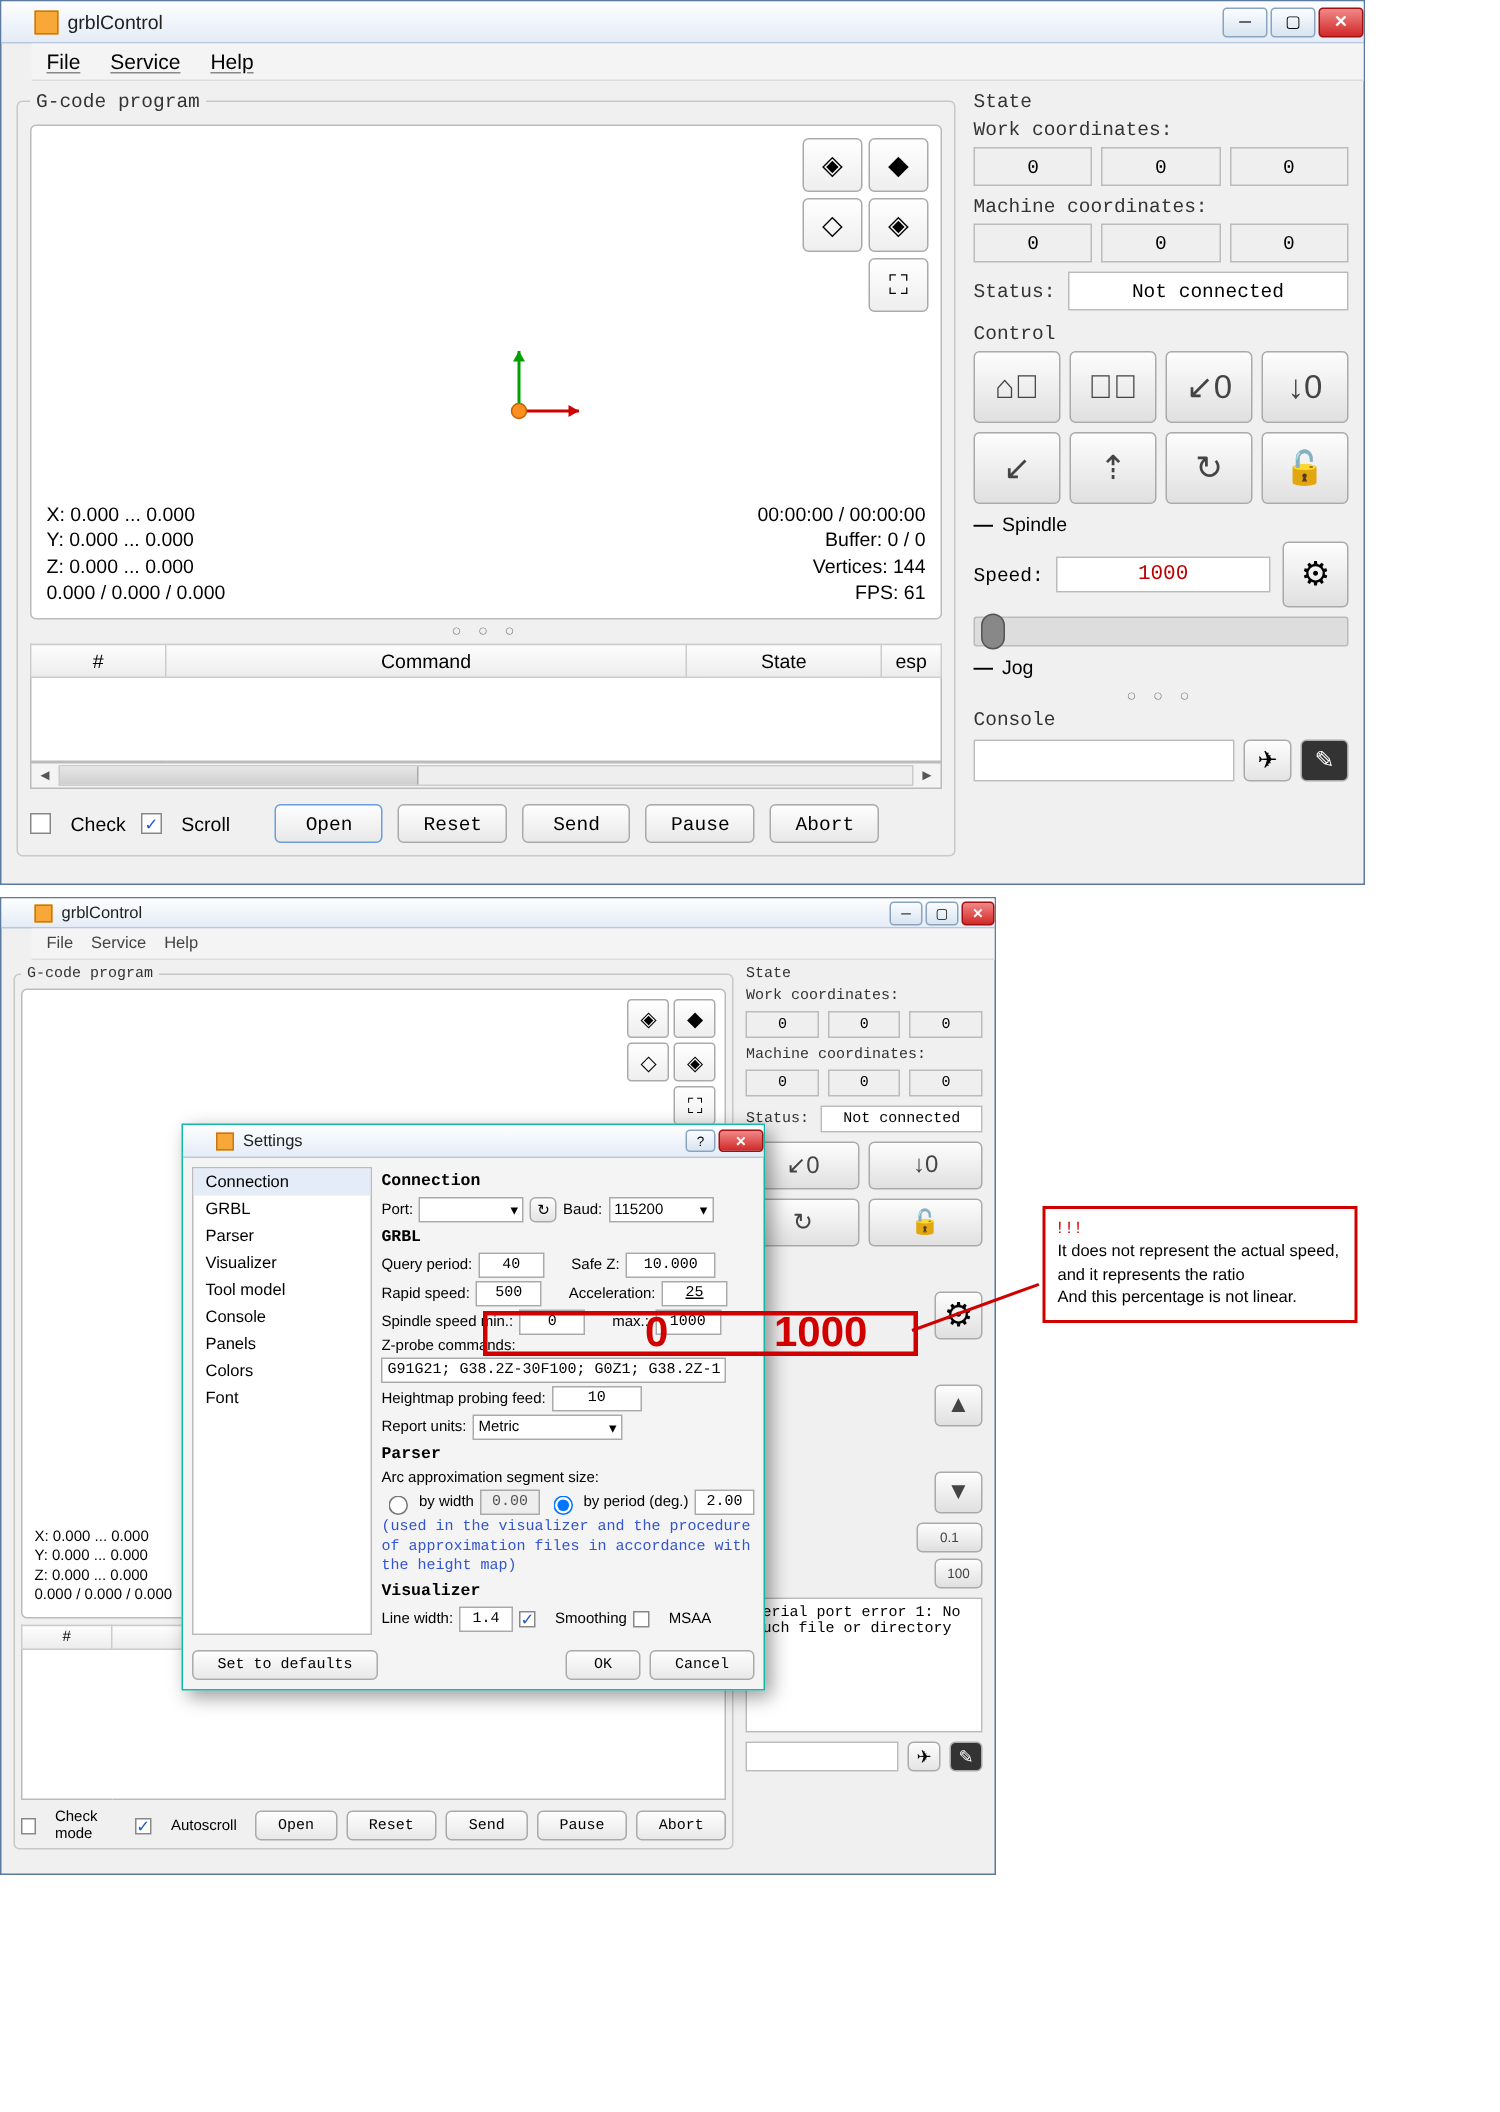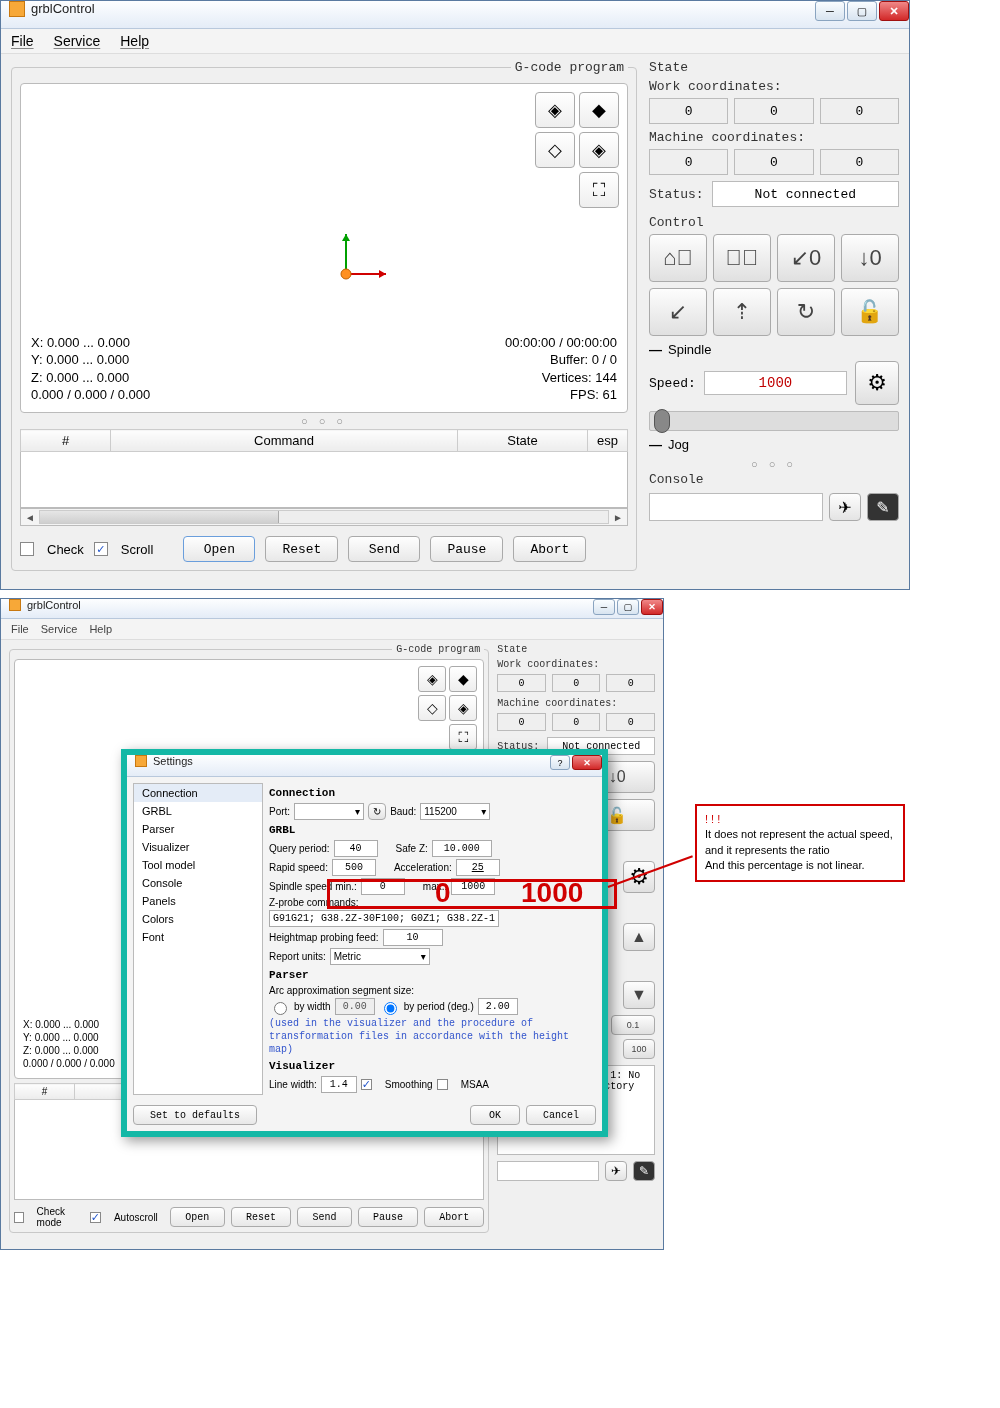--- a/index.html
+++ b/index.html
@@ -1,31 +1,31 @@
 <!DOCTYPE html>
 <html><head>
 <meta charset="utf-8">
 <style>
 * { box-sizing: border-box; font-family: "Segoe UI", Tahoma, sans-serif; }
 body { margin: 0; padding: 0; background: #fff; width: 1000px; }
 .window { border: 1px solid #5a7aa0; background: #f0f0f0; margin-bottom: 8px; }
-.titlebar { display: flex; height: 28px; background: linear-gradient(#fdfeff,#e4ecf7); border-bottom: 1px solid #b8c8dc; padding: 0 0 0 8px; }
+.titlebar { display: flex; align-items: center; height: 28px; background: linear-gradient(#fdfeff,#e4ecf7); border-bottom: 1px solid #b8c8dc; padding: 0 0 0 22px; }
 .titlebar .app-icon { width: 16px; height: 16px; background: #f7a838; border: 1px solid #c87810; margin-right: 6px; }
 .titlebar .title { flex: 1; font-size: 13px; color: #222; }
 .winbtns { display: flex; }
 .winbtn { width: 30px; height: 20px; margin-left: 2px; border: 1px solid #8aa4c0; border-radius: 3px; background: linear-gradient(#fafdff,#d8e4f0); display: flex; align-items: center; justify-content: center; font-size: 11px; }
 .winbtn.close { background: linear-gradient(#f08888,#d22828); border-color: #a01010; color: #fff; font-weight: bold; }
-.menubar { display: flex; padding: 4px 10px; font-size: 14px; background: #f4f4f4; border-bottom: 1px solid #ddd; }
+.menubar { display: flex; padding: 4px 10px; font-size: 14px; background: #f4f4f4; border-bottom: 1px solid #ddd; margin-left: 20px; }
 .menubar span { margin-right: 20px; text-decoration: underline; text-decoration-color: #888; text-underline-offset: 2px; }
 .menubar.small span { font-size: 11px; margin-right: 12px; color: #444; text-decoration: none; }
 .body { display: flex; padding: 6px 10px 10px 10px; gap: 12px; }
 .left { flex: 1; }
 .right { width: 250px; }
 fieldset { border: 1px solid #c8c8c8; border-radius: 4px; padding: 8px; margin: 0 0 8px 0; }
-legend { font-family: "Courier New", monospace; font-size: 13px; padding: 0 4px; color: #333; text-align: right; }
+legend { font-family: "Courier New", monospace; font-size: 13px; padding: 0 4px; color: #333; }
 .viz { background: #fff; border: 1px solid #bbb; border-radius: 4px; height: 330px; position: relative; }
 .viz-buttons { position: absolute; top: 8px; right: 8px; display: grid; grid-template-columns: 40px 40px; gap: 4px; }
 .vbtn { width: 40px; height: 36px; border: 1px solid #aaa; border-radius: 4px; background: linear-gradient(#fff,#eee); display: flex; align-items: center; justify-content: center; font-size: 18px; }
 .viz-info-l { position: absolute; left: 10px; bottom: 8px; font-family: "Courier New", monospace; font-size: 13px; line-height: 1.35; }
 .viz-info-r { position: absolute; right: 10px; bottom: 8px; font-family: "Courier New", monospace; font-size: 13px; text-align: right; line-height: 1.35; }
 .axis-origin { position: absolute; left: 310px; top: 145px; }
 .dots { text-align: center; color: #888; letter-spacing: 4px; font-size: 11px; padding: 2px 0; }
 .tbl { width: 100%; border-collapse: collapse; background: #fff; border: 1px solid #bbb; }
 .tbl th { background: linear-gradient(#fdfdfd,#ececec); border: 1px solid #ccc; font-weight: normal; font-size: 13px; padding: 3px 6px; }
 .tbl-body { height: 56px; }
@@ -65,21 +65,21 @@
 .viz2 .vbtn2 { width: 28px; height: 26px; border: 1px solid #aaa; border-radius: 3px; background: linear-gradient(#fff,#eee); display: flex; align-items: center; justify-content: center; font-size: 14px; }
 .viz2 .btns2 { position: absolute; top: 6px; right: 6px; display: grid; grid-template-columns: 28px 28px; gap: 3px; }
 .viz2-info { position: absolute; left: 8px; bottom: 8px; font-family: "Courier New", monospace; font-size: 10px; line-height: 1.3; }
 .small-tbl th { font-size: 10px; padding: 2px 4px; }
 .small .grp-label, .small .coord-box, .small .status-box, .small .spindle-label { font-size: 10px; }
 .small .coord-box { height: 18px; }
 .small .status-box { height: 18px; }
 .small .ctrl-btn { height: 32px; font-size: 16px; }
 .small-btn { height: 20px; min-width: 50px; font-size: 10px; }
 
-.settings-dlg { position: absolute; left: 120px; top: 150px; width: 487px; border: 6px solid #14b8a6; background: #f4f4f4; box-shadow: 4px 4px 12px rgba(0,0,0,0.4); z-index: 10; }
+.settings-dlg { position: absolute; left: 120px; top: 150px; width: 389px; border: 1px solid #14b8a6; background: #f4f4f4; box-shadow: 4px 4px 12px rgba(0,0,0,0.4); z-index: 10; }
 .settings-dlg .titlebar { height: 22px; }
 .settings-dlg .dlg-body { display: flex; padding: 6px; gap: 6px; font-size: 11px; }
 .settings-dlg .sidebar { width: 130px; border: 1px solid #bbb; background: #fff; }
 .settings-dlg .sidebar div { padding: 3px 8px; }
 .settings-dlg .sidebar div.sel { background: #e4ecf7; }
 .settings-dlg .content { flex: 1; }
 .settings-dlg .sect { font-weight: bold; font-family: "Courier New", monospace; font-size: 11px; margin: 4px 0; }
 .settings-dlg .row { display: flex; align-items: center; gap: 4px; margin: 2px 0; font-family: "Courier New", monospace; font-size: 10px; }
 .settings-dlg .row label { white-space: nowrap; }
 .settings-dlg input[type=text], .settings-dlg .sel-box { height: 17px; border: 1px solid #aaa; background: #fff; font-size: 10px; padding: 0 3px; text-align: center; font-family: "Courier New", monospace; }
@@ -426,21 +426,21 @@
               <label>Arc approximation segment size:</label>
             </div>
         <div class="row">
           <input type="radio" style="">
               <label>by width</label>
           <input type="text" style="width: 40px; background: rgb(238, 238, 238);" disabled="" value="0.00">
           <input type="radio" checked="" style="">
               <label>by period (deg.)</label>
           <input type="text" style="width: 40px;" value="2.00">
         </div>
-        <div class="note">(used in the visualizer and the procedure of transformation files in accordance with the height map)</div>
+        <div class="note">(used in the visualizer and the procedure of approximation files in accordance with the height map)</div>
         <div class="sect">Visualizer</div>
         <div class="row">
           <label>Line width:</label>
           <input type="text" style="width: 36px;" value="1.4">
           <label class="chk" style="font-size:10px">
                 <span class="chkbox" style="width:11px;height:11px">✓</span>
                 <span>Smoothing</span>
               </label>
           <label class="chk" style="font-size:10px">
                 <span class="chkbox" style="width:11px;height:11px"></span>

